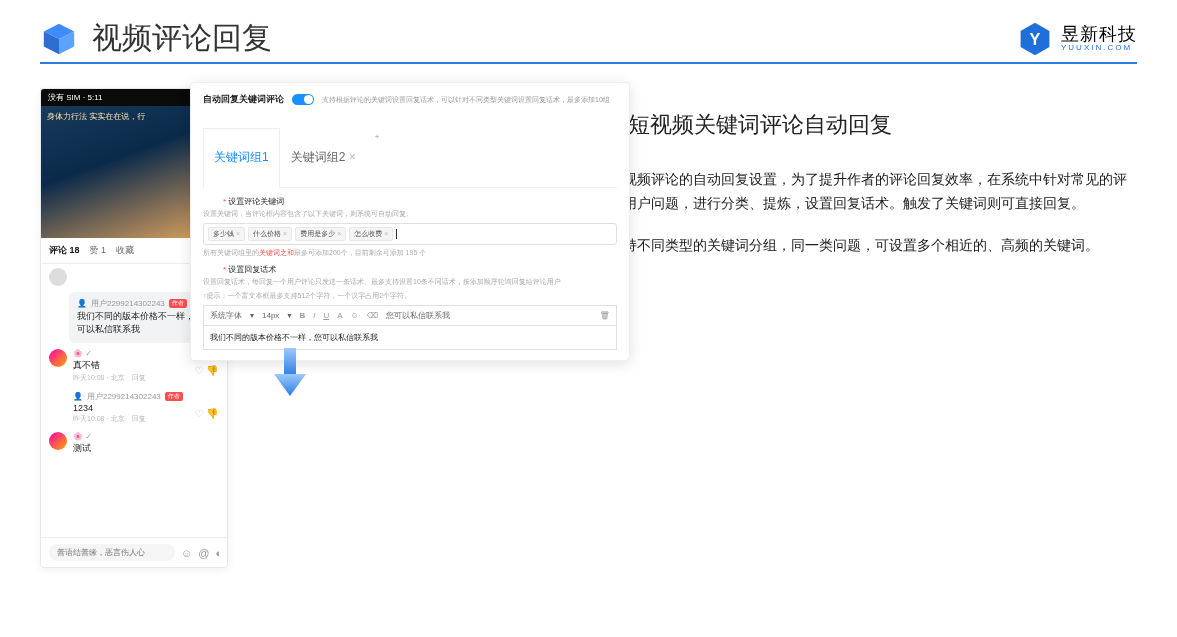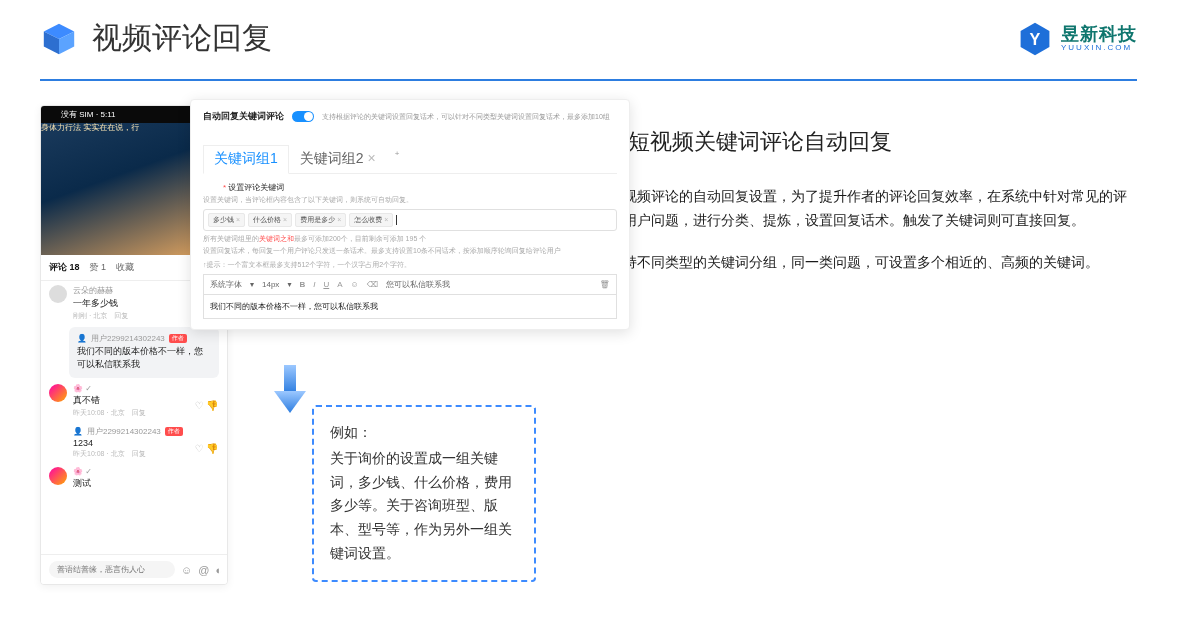--- a/index.html
+++ b/index.html
@@ -1,38 +1,38 @@
 <!DOCTYPE html>
 <html><head>
 <meta charset="utf-8">
 <style>
 * { margin: 0; padding: 0; box-sizing: border-box; }
 body { width: 1177px; height: 637px; font-family: "Microsoft YaHei", sans-serif; background: #fff; position: relative; }
 
 
-.header { display: flex; justify-content: space-between; align-items: center; padding: 18px 40px 20px 40px; }
+.header { display: flex; justify-content: space-between; align-items: center; padding: 18px 40px 3px 40px; }
 .header-left { display: flex; align-items: center; gap: 14px; }
 .cube-icon { width: 38px; height: 38px; }
 .page-title { font-size: 30px; color: #333; font-weight: 400; }
 .logo-right { display: flex; align-items: center; gap: 8px; }
 .logo-badge { width: 36px; height: 36px; }
 .logo-text { display: flex; flex-direction: column; }
-.logo-cn { font-size: 18px; color: #0f766e; font-weight: 700; letter-spacing: 1px; line-height: 1; }
+.logo-cn { font-size: 18px; color: #000000; font-weight: 400; letter-spacing: 1px; line-height: 1; }
 .logo-en { font-size: 8px; color: #1e6fd9; letter-spacing: 2px; }
 .divider { height: 2px; background: #2d7de0; margin: 0 40px; }
 
 
 .main { display: flex; padding: 24px 40px; gap: 30px; }
 .left-col { width: 520px; position: relative; }
 .right-col { flex: 1; padding-top: 20px; }
 
 
 .phone { position: absolute; left: 0; top: 0; width: 188px; height: 480px; background: #fff; border: 1px solid #e8e8e8; border-radius: 4px; box-shadow: 0 2px 8px rgba(0,0,0,0.06); overflow: hidden; z-index: 1; }
-.phone-status { background: #0a0a0a; color: #fff; font-size: 8px; padding: 3px 20px; }
-.phone-video { height: 132px; background: linear-gradient(160deg,#1a3a5c 0%,#0a2a4a 40%,#e8a860 100%); position: relative; }
+.phone-status { background: #0a0a0a; color: #fff; font-size: 8px; padding: 3px 7px; }
+.phone-video { height: 132px; background: linear-gradient(160deg,#1a3a5c 0%,#0a2a4a 40%,#e8a860 100%); position: relative; padding: 6px; }
 .phone-video-text { color: #f5e0b0; font-size: 8px; line-height: 1.3; writing-mode: horizontal-tb; }
 .phone-tabs { display: flex; gap: 10px; padding: 6px 8px; font-size: 9px; color: #666; border-bottom: 1px solid #eee; }
 .phone-tab-active { color: #111; font-weight: 600; }
 .comment-list { padding: 4px 8px; }
 .comment { display: flex; gap: 6px; margin-bottom: 6px; font-size: 8px; }
 .avatar { width: 18px; height: 18px; border-radius: 50%; background: #ddd; flex-shrink: 0; }
 .avatar.color { background: linear-gradient(135deg,#f0a,#fa0); }
 .comment-body { flex: 1; }
 .comment-name { color: #999; font-size: 8px; }
 .comment-text { color: #222; font-size: 9px; margin: 1px 0; }
@@ -47,21 +47,21 @@
 .phone-input .ico { color: #999; font-size: 11px; }
 
 
 .settings { position: absolute; left: 150px; top: -6px; width: 440px; background: #fff; border: 1px solid #eee; border-radius: 4px; box-shadow: 0 3px 14px rgba(0,0,0,0.12); padding: 10px 12px; z-index: 2; font-size: 8px; color: #666; }
 .settings-header { display: flex; align-items: center; gap: 8px; margin-bottom: 22px; }
 .settings-title { font-size: 9px; font-weight: 600; color: #222; }
 .toggle { width: 22px; height: 11px; background: #1890ff; border-radius: 6px; position: relative; }
 .toggle::after { content:''; position:absolute; right:1px; top:1px; width:9px; height:9px; background:#fff; border-radius:50%; }
 .settings-desc { font-size: 7px; color: #999; }
 .tabs-row { display: flex; gap: 0; margin: 8px 0; border-bottom: 1px solid #eee; }
-.stab { padding: 4px 10px; font-size: 14px; color: #666; border: 1px solid transparent; }
+.stab { padding: 20px 10px; font-size: 12px; color: #666; border: 1px solid transparent; }
 .stab.active { color: #1890ff; border: 1px solid #eee; border-bottom: 1px solid #fff; margin-bottom: -1px; background: #fff; }
 .stab-add { color: #999; padding: 4px 8px; }
 .field-label { font-size: 8px; color: #222; margin-top: 6px; margin-left: 20px; }
 .field-label::before { content:'* '; color:#ff4d4d; }
 .field-desc { font-size: 7px; color: #aaa; margin: 2px 0 4px; }
 .tags-input { border: 1px solid #e0e0e0; border-radius: 3px; padding: 3px 4px; display: flex; flex-wrap: wrap; gap: 3px; align-items: center; }
 .tag { background: #f5f5f5; border: 1px solid #e8e8e8; border-radius: 2px; padding: 1px 4px; font-size: 7px; color: #555; }
 .tag .x { color: #bbb; margin-left: 2px; }
 .hint { font-size: 7px; color: #aaa; margin-top: 3px; }
 .hint .red { color: #ff4d4d; }
@@ -119,25 +119,20 @@
 实实在在说，行</div>
       </div>
       <div class="phone-tabs">
         <span class="phone-tab-active">评论 18</span>
         <span>赞 1</span>
         <span>收藏</span>
       </div>
       <div class="comment-list">
         <div class="comment">
           <div class="avatar"></div>
-          <div class="comment-body">
-            <div class="comment-name">云朵的赫赫</div>
-            <div class="comment-text">一年多少钱</div>
-            <div class="comment-meta">刚刚 · 北京　回复</div>
-          </div>
         </div>
         <div class="reply-bubble">
           <div class="name-row">
             <span>👤</span>
             <span>用户2299214302243</span>
             <span class="badge-author">作者</span>
           </div>
           <div class="comment-text">我们不同的版本价格不一样，您可以私信联系我</div>
         </div>
         <div class="comment">
@@ -199,20 +194,21 @@
       <div class="tags-input">
         <span class="tag"><span>多少钱</span><span class="x">×</span></span>
         <span class="tag"><span>什么价格</span><span class="x">×</span></span>
         <span class="tag"><span>费用是多少</span><span class="x">×</span></span>
         <span class="tag"><span>怎么收费</span><span class="x">×</span></span>
         <span style="border-left:1px solid #333;height:10px;"></span>
       </div>
       <div class="hint">
         <span>所有关键词组里的</span><span class="red">关键词之和</span><span>最多可添加200个，目前剩余可添加 195 个</span>
       </div>
+      <div class="field-label">设置回复话术</div>
       <div class="field-desc">设置回复话术，每回复一个用户评论只发送一条话术。最多支持设置10条不同话术，按添加顺序轮询回复给评论用户</div>
       <div class="hint">↑提示：一个富文本框最多支持512个字符，一个汉字占用2个字符。</div>
       <div class="editor-toolbar">
         <span>系统字体</span>
           <span>▾</span>
         <span>14px</span>
           <span>▾</span>
         <span class="editor-icons"><b>B</b></span>
         <span class="editor-icons"><i>I</i></span>
         <span class="editor-icons"><u>U</u></span>
@@ -230,24 +226,20 @@
       <defs>
           <linearGradient id="ag" x1="0" y1="0" x2="0" y2="1">
             <stop offset="0" stop-color="#9cc8ff"></stop>
             <stop offset="1" stop-color="#2d7de0"></stop>
           </linearGradient>
         </defs>
       <rect x="14" y="0" width="12" height="28" fill="url(#ag)"></rect>
       <polygon points="4,26 36,26 20,48" fill="url(#ag)"></polygon>
     </svg>
 
-    <div class="example-box">
-      <div class="example-title">例如：</div>
-      <div>关于询价的设置成一组关键词，多少钱、什么价格，费用多少等。关于咨询班型、版本、型号等，作为另外一组关键词设置。</div>
-    </div>
 
   </div>
 
   <div class="right-col">
     <div class="section-head">
       <svg class="bubble-icon" viewBox="0 0 40 40">
         <circle cx="15" cy="18" r="13" fill="#ffb338"></circle>
         <circle cx="26" cy="20" r="13" fill="#1e6fd9"></circle>
       </svg>
       <h2 class="section-title">短视频关键词评论自动回复</h2>

